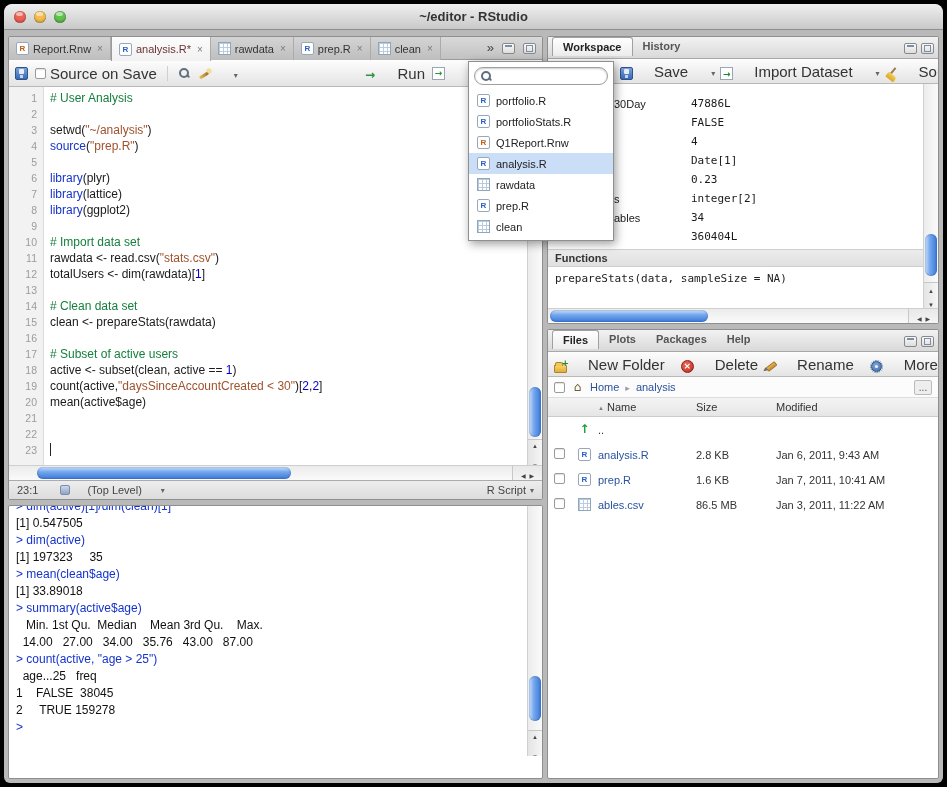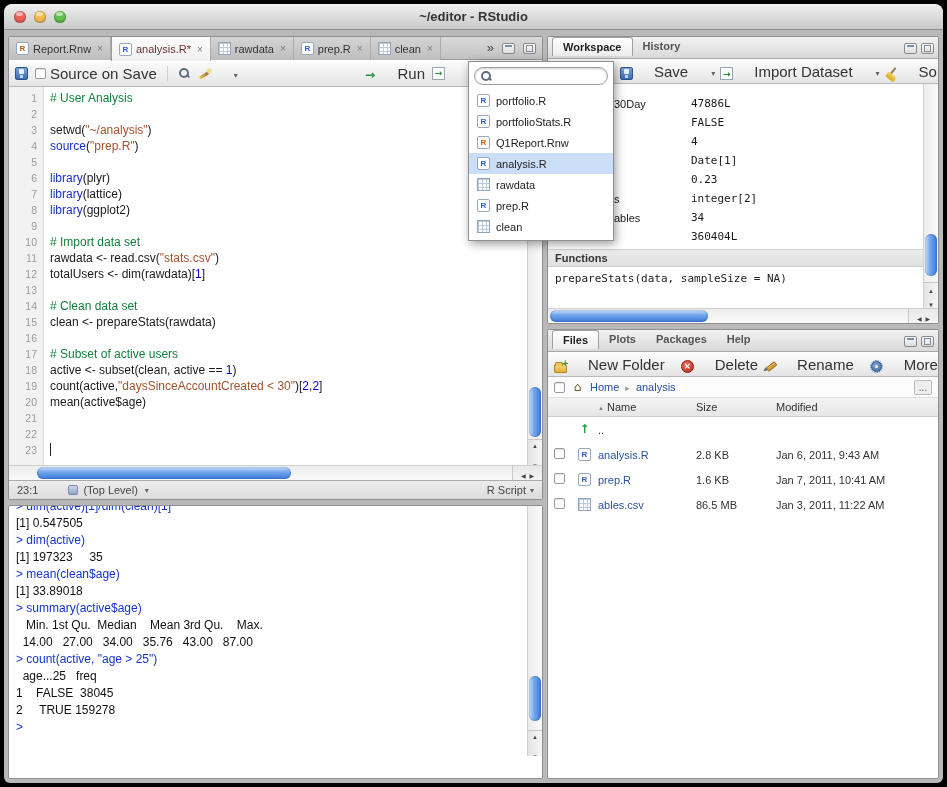--- a/index.html
+++ b/index.html
@@ -97,21 +97,21 @@
   .gln{height:16px}
   .codearea{flex:1;padding:3px 0 0 6px;font:12px/16px "DejaVu Sans Mono",monospace;white-space:pre;color:#1a1a1a}
   .cln{height:16px}
   .seg.com{color:#15803d}
   .seg.kw{color:#1433cc}
   .seg.str{color:#a0522d}
   .seg.num{color:#0000cd}
   .tcaret{display:inline-block;width:1px;height:13px;background:#222;vertical-align:-2px}
 
   .statusbar{display:flex;align-items:center;height:19px;padding:0 8px;background:linear-gradient(#ededed,#dcdcdc);border-top:1px solid #ababab;font-size:11px;color:#444;gap:6px}
-  .scope-group{display:flex;align-items:center;gap:5px;margin-left:24px}
+  .scope-group{display:flex;align-items:center;gap:17px;margin-left:16px}
   .ftype-group{display:flex;align-items:center;gap:2px}
 
   
   .sb-v{position:absolute;top:0;right:0;bottom:0;width:15px;background:linear-gradient(90deg,#ececec,#fafafa);border-left:1px solid #d0d0d0}
   .sb-thumb-v{position:absolute;left:1px;width:12px;border-radius:7px;background:linear-gradient(90deg,#cfe4fb,#74a7ee 40%,#3c79d8);box-shadow:inset 0 0 2px rgba(20,60,130,.6)}
   .sb-btns-v{position:absolute;left:0;right:0;bottom:0;height:26px;background:linear-gradient(90deg,#e4e4e4,#f6f6f6);border-top:1px solid #c8c8c8;display:flex;flex-direction:column;align-items:center;justify-content:center;gap:2px}
   .sb-up::after{content:"▲";font-size:6px;color:#444;line-height:1}
   .sb-dn::after{content:"▼";font-size:6px;color:#444;line-height:1}
   .sb-h{position:relative;height:15px;background:linear-gradient(#ececec,#fafafa);border-top:1px solid #cfcfcf}
   .sb-thumb-h{position:absolute;top:1px;height:12px;border-radius:7px;background:linear-gradient(#cfe4fb,#74a7ee 40%,#3c79d8);box-shadow:inset 0 0 2px rgba(20,60,130,.6)}

